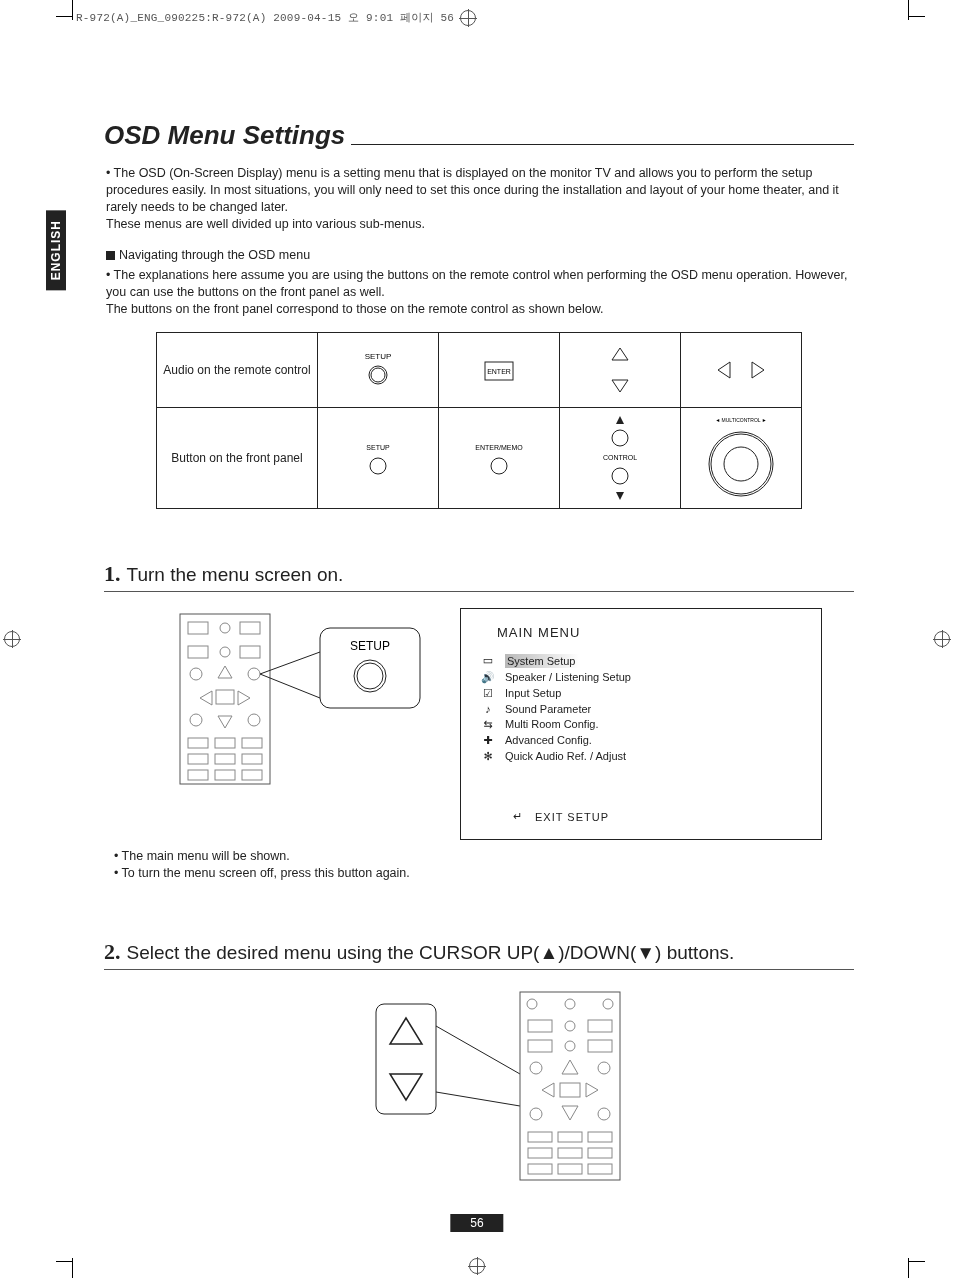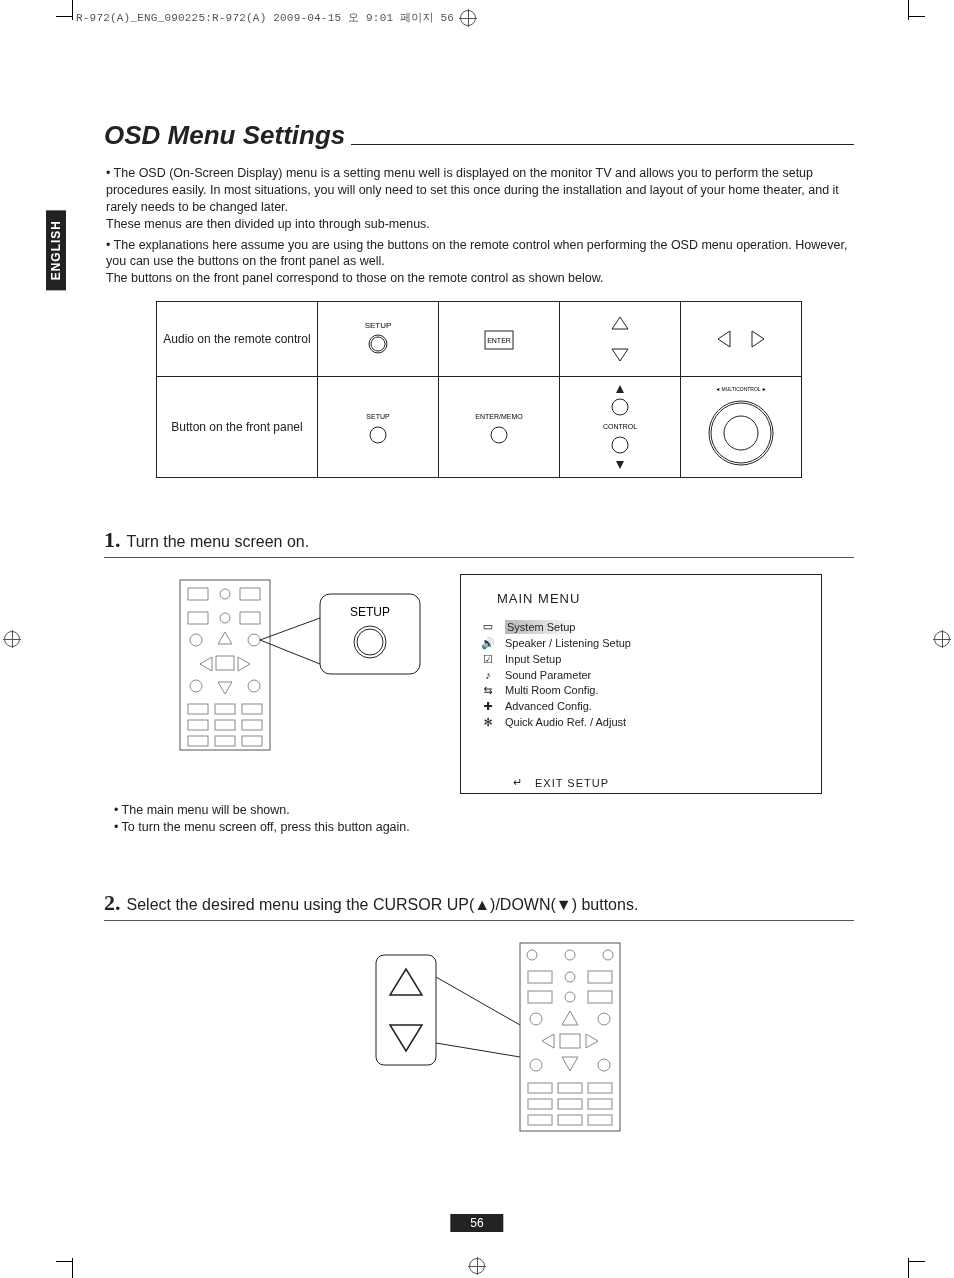--- a/index.html
+++ b/index.html
@@ -34,27 +34,27 @@
   .indent { margin-left:10px; }
   .sq { display:inline-block; width:9px; height:9px; background:#222; margin-right:4px; vertical-align:middle; }
 
   table.controls { border-collapse:collapse; margin:10px auto 26px; }
   table.controls td { border:1px solid #222; padding:0; text-align:center; vertical-align:middle; }
   .row-label-cell { width:160px; font-size:12px; padding:6px 10px; }
   .ctrl-cell { width:120px; height:74px; }
 
   .step-row { display:flex; align-items:baseline; gap:6px; margin:4px 0 2px; }
   .step-num { font-size:22px; font-weight:bold; font-family:"Times New Roman",serif; }
-  .step-text { font-size:16px;margin-top:29px; }
+  .step-text { font-size:19px;margin-top:29px; }
   .hr { border-top:1px solid #555; margin:4px 0 16px; }
 
   .step1-wrap { display:flex; gap:30px; align-items:flex-start; margin-bottom:6px; }
   .remote-fig { margin-left:66px; }
 
-  .osd-screen { border:1.5px solid #222; width:320px; padding:16px 20px 4px 20px; font-family:Verdana,Geneva,sans-serif; }
+  .osd-screen { border:1.5px solid #222; width:320px; padding:16px 20px 16px 20px; font-family:Verdana,Geneva,sans-serif; }
   .osd-title { font-size:13px; letter-spacing:1px; margin:0 0 12px 16px; }
   .osd-item { display:flex; align-items:center; gap:10px; font-size:11px; padding:1.5px 0; }
   .osd-item.sel span.lbl { background:linear-gradient(to right,#b8b8b8,#fff); padding:1px 4px 1px 2px;text-align:center; }
   .osd-icon { width:14px; text-align:center; font-size:11px; }
   .osd-exit { margin-top:46px; font-size:11px; letter-spacing:1px; display:flex; gap:10px; align-items:center; margin-left:30px;}
 
   .notes { font-size:12.5px; margin:8px 0 31px 10px; line-height:1.35; }
   .notes p { margin:0; }
 
   .pagenum { position:absolute; left:50%; transform:translateX(-50%); bottom:46px; background:#222; color:#fff; font-size:12px; padding:2px 20px; }
@@ -86,24 +86,27 @@
 <div class="lang-tab">ENGLISH</div>
 
 <div class="page">
 
   <div class="title-row">
     <div class="title">OSD Menu Settings</div>
     <div class="title-rule"></div>
   </div>
 
   <div class="bullet-block">
-    <p>• The OSD (On-Screen Display) menu is a setting menu well is displayed on the monitor TV and allows you to perform the setup procedures easily. In most situations, you will only need to set this once during the installation and layout of your home theater, and it rarely needs to be changed later.</p>
-    <p class="indent">These menus are then divided up into through sub-menus.</p>
-  </div>
-
+    <p>• The OSD (On-Screen Display) menu is a setting menu that is displayed on the monitor TV and allows you to perform the setup procedures easily. In most situations, you will only need to set this once during the installation and layout of your home theater, and it rarely needs to be changed later.</p>
+    <p class="indent">These menus are well divided up into various sub-menus.</p>
+  </div>
+
+  <div class="bullet-block">
+    <span class="sq"></span><span>Navigating through the OSD menu</span>
+  </div>
   <div class="bullet-block" style="margin-top:-10px">
     <p>• The explanations here assume you are using the buttons on the remote control when performing the OSD menu operation. However, you can use the buttons on the front panel as well.</p>
     <p class="indent">The buttons on the front panel correspond to those on the remote control as shown below.</p>
   </div>
 
   <table class="controls">
     <tbody>
         <tr>
       <td class="row-label-cell">Audio on the remote control</td>
       <td class="ctrl-cell">

